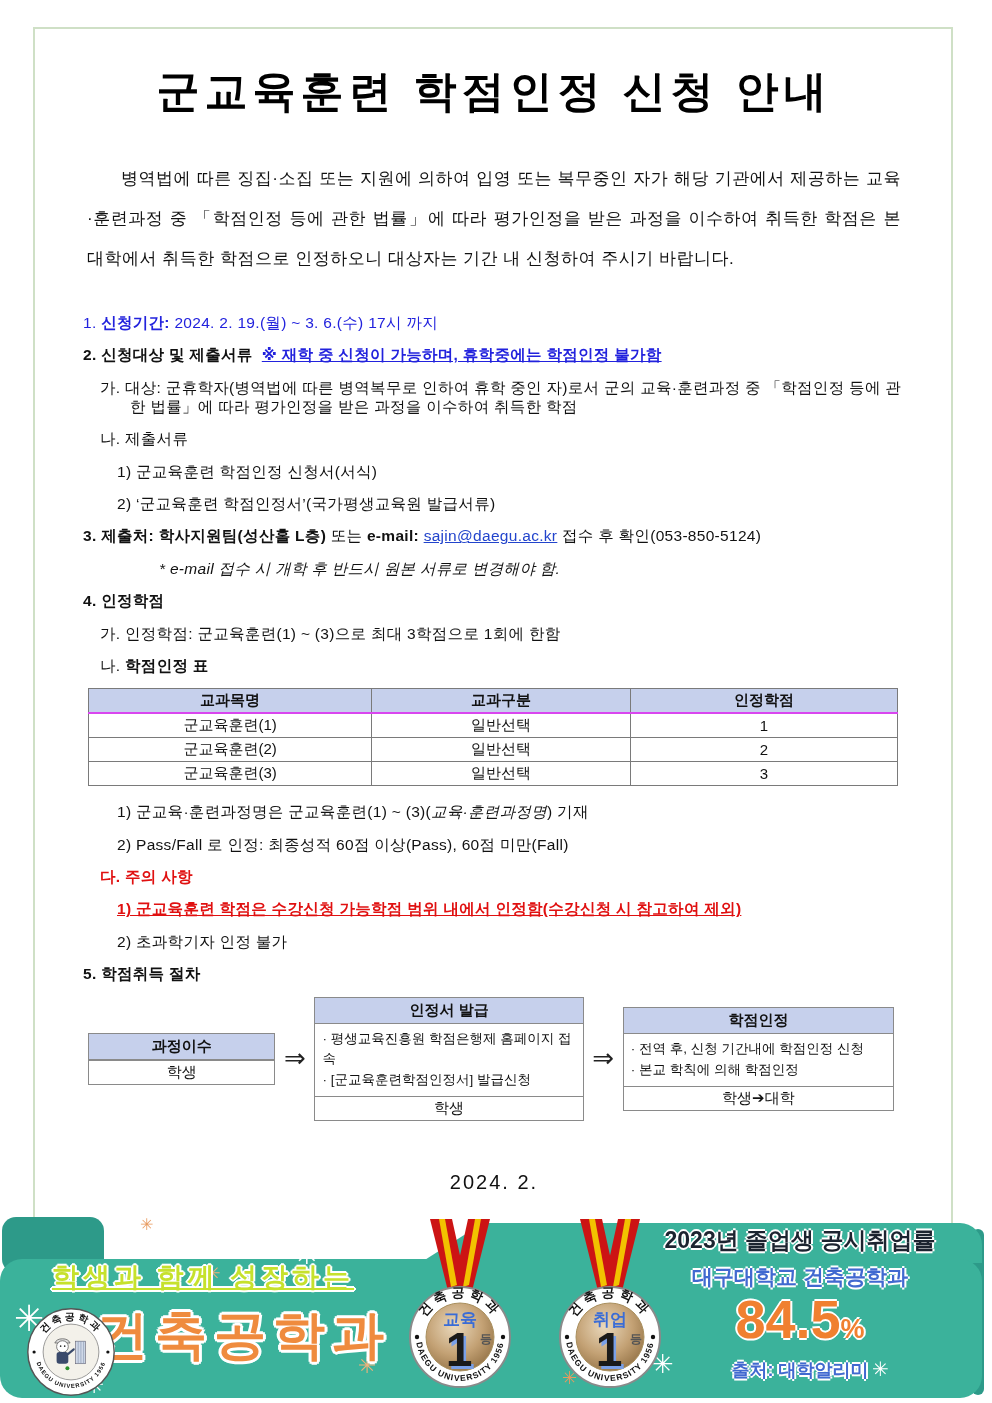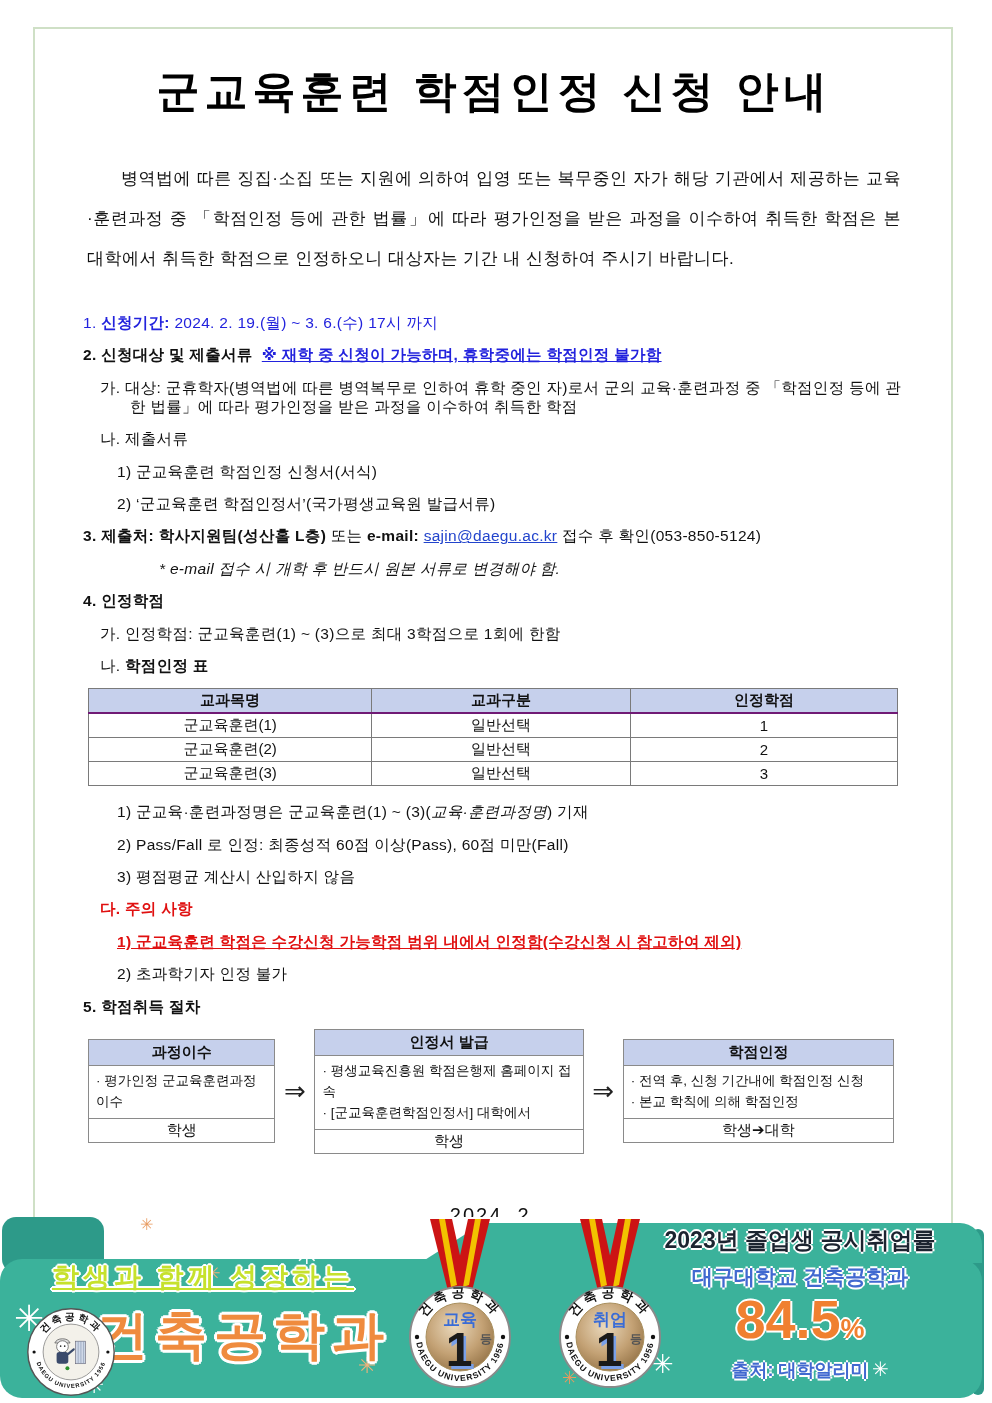--- a/index.html
+++ b/index.html
@@ -22,21 +22,21 @@
   .ul{text-decoration:underline;}
   .it{font-style:italic;}
   .sub{margin-left:17px;padding-left:30px;text-indent:-30px;}
   .sub2{margin-left:34px;}
   .note3{margin-left:76px;}
   a.email{color:#2244cc;text-decoration:underline;cursor:pointer;}
 
   table.credit{border-collapse:collapse;width:810px;margin:2px 0 16px 5px;
                font-size:15px;text-align:center;}
   table.credit th,table.credit td{border:1px solid #7a7a7a;padding:1px 4px;height:21px;}
-  table.credit th{background:#c6d0ec;font-weight:bold;border-bottom:2px solid #701a75;}
+  table.credit th{background:#c6d0ec;font-weight:bold;border-bottom:2px solid #d946ef;}
 
   .flow{display:flex;align-items:center;width:806px;margin:10px 0 0 5px;}
   .step{border:1px solid #8a8a8a;background:#fff;box-sizing:border-box;}
   .step .hd{background:#c6d0ec;border-bottom:1px solid #8a8a8a;text-align:center;
             font-weight:bold;font-size:15px;padding:3px 0;}
   .step .bd{padding:5px 7px;font-size:13.5px;line-height:1.55;min-height:52px;box-sizing:border-box;}
   .step .ft{border-top:1px solid #8a8a8a;text-align:center;font-size:15px;padding:2px 0;}
   .s-w1{width:188px;} .s-w2{width:270px;} .s-w3{width:272px;}
   .flow-arrow{width:39px;text-align:center;font-size:26px;color:#222;flex:0 0 auto;}
 
@@ -147,45 +147,41 @@
           <td>일반선택</td>
           <td>3</td>
         </tr>
       </tbody>
     </table>
 
     <div class="line sub2">
       <span>1) 군교육·훈련과정명은 군교육훈련(1) ~ (3)(</span><span class="it">교육·훈련과정명</span><span>) 기재</span>
     </div>
     <div class="line sub2">2) Pass/Fall 로 인정: 최종성적 60점 이상(Pass), 60점 미만(Fall)</div>
-    <div class="line sub2">3) 평점평균 계산시 산입하지 않음</div>
 
     <div class="line sub red bold">다. 주의 사항</div>
     <div class="line sub2 red bold ul">1) 군교육훈련 학점은 수강신청 가능학점 범위 내에서 인정함(수강신청 시 참고하여 제외)</div>
     <div class="line sub2">2) 초과학기자 인정 불가</div>
 
     <div class="line">
       <span class="bold">5.</span>
       <span class="bold">학점취득 절차</span>
     </div>
 
     <div class="flow">
       <div class="step s-w1">
         <div class="hd">과정이수</div>
-        <div class="bd">
-          <div>· 평가인정  군교육훈련과정 이수</div>
-        </div>
         <div class="ft">학생</div>
       </div>
       <div class="flow-arrow">⇒</div>
       <div class="step s-w2">
         <div class="hd">인정서 발급</div>
         <div class="bd">
           <div>· 평생교육진흥원 학점은행제 홈페이지 접속</div>
-          <div>· [군교육훈련학점인정서]  대학에서</div>
+          <div>· [군교육훈련학점인정서]  발급신청</div>
         </div>
         <div class="ft">학생</div>
       </div>
       <div class="flow-arrow">⇒</div>
       <div class="step s-w3">
         <div class="hd">학점인정</div>
         <div class="bd">
           <div>· 전역 후, 신청 기간내에 학점인정 신청</div>
           <div>· 본교 학칙에 의해 학점인정</div>
         </div>

